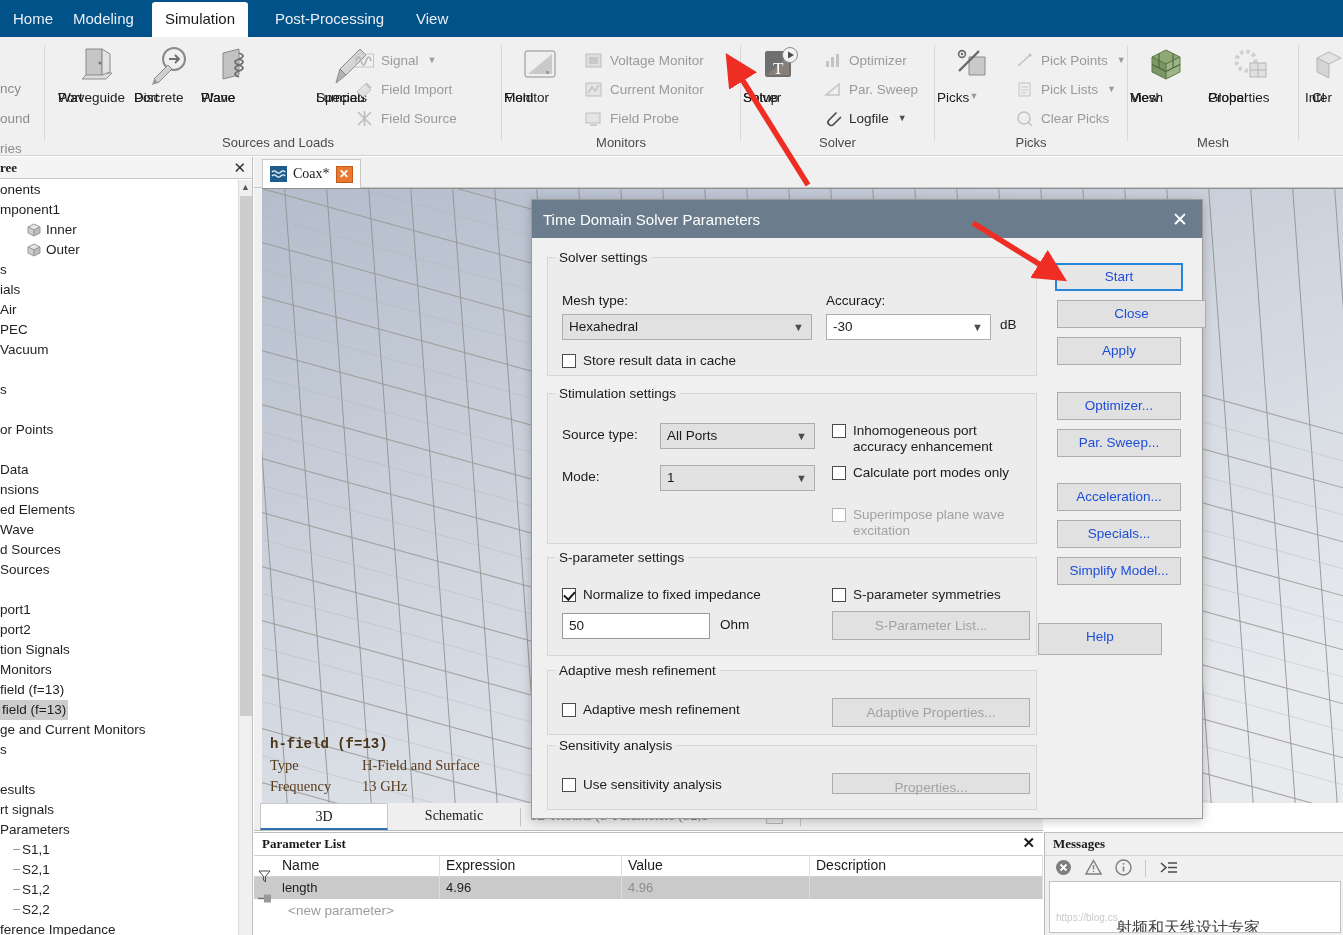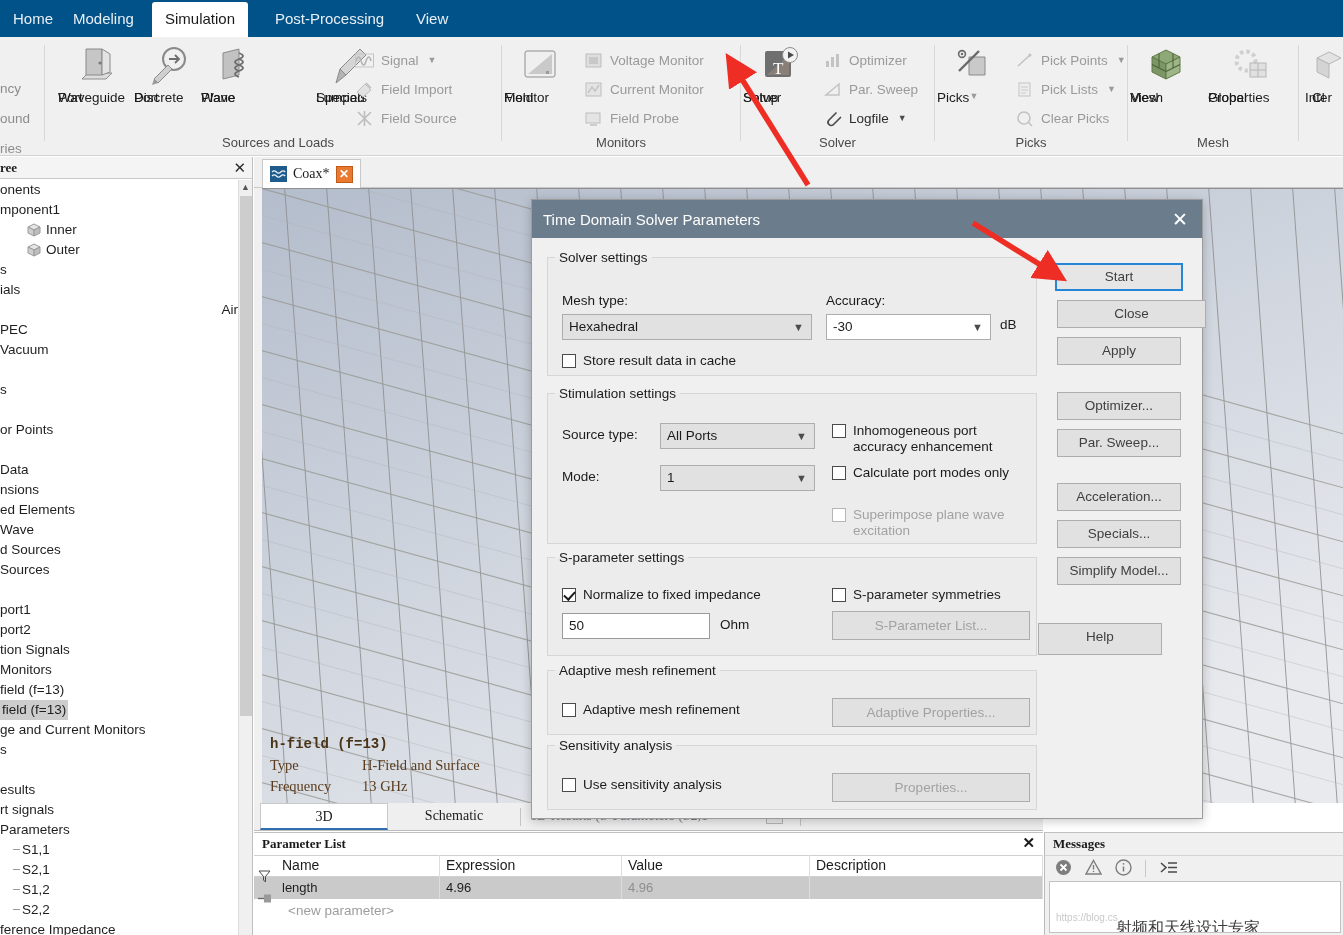--- a/index.html
+++ b/index.html
@@ -254,21 +254,21 @@
   .cbox.dim { border-color: #b5b5b5; }
   .cbox.checked::after {
     content: ""; position: absolute; left: 3px; top: 0px; width: 5px; height: 9px;
     border: solid #1b1b1b; border-width: 0 2px 2px 0; transform: rotate(42deg);
   }
   .cbtxt { font-size: 13.5px; color: #1b1b1b; line-height: 16px; white-space: pre-line; }
   .cbtxt.dim { color: #a2a2a2; }
 
   .btn {
     position: absolute; background: #e1e1e1; border: 1px solid #adadad;
-    font-size: 13.5px; color: #404040; text-align: center; cursor: pointer;
+    font-size: 13.5px; color: #1d4ed8; text-align: center; cursor: pointer;
     font-family: "Liberation Sans", sans-serif;
   }
   .btn.primary { border: 2px solid #2686d6; background: #e6e6e6; }
   .btn.disabled { color: #a2a2a2; }
 
   
   .arrow-svg { position: absolute; pointer-events: none; }
 </style>
 </head>
 <body>
@@ -562,21 +562,21 @@
               <polygon points="2,4 8,7 8,13 2,10" fill="#cfcfcf" stroke="#9a9a9a"></polygon>
               <polygon points="14,4 8,7 8,13 14,10" fill="#bdbdbd" stroke="#9a9a9a"></polygon>
             </svg></span><span class="txt">Inner</span></div>
         <div class="tree-item" style="padding-left: 26px;"><span class="box-ico"><svg width="16" height="14" viewBox="0 0 16 14">
               <polygon points="2,4 8,1 14,4 8,7" fill="#e6e6e6" stroke="#9a9a9a"></polygon>
               <polygon points="2,4 8,7 8,13 2,10" fill="#cfcfcf" stroke="#9a9a9a"></polygon>
               <polygon points="14,4 8,7 8,13 14,10" fill="#bdbdbd" stroke="#9a9a9a"></polygon>
             </svg></span><span class="txt">Outer</span></div>
         <div class="tree-item" style="padding-left: 0px;"><span class="txt">s</span></div>
         <div class="tree-item" style="padding-left: 0px;"><span class="txt">ials</span></div>
-        <div class="tree-item" style="padding-left: 0px; text-align: right;"><span class="txt">Air</span></div>
+        <div class="tree-item" style="padding-left: 0px;"><span class="txt">Air</span></div>
         <div class="tree-item" style="padding-left: 0px;"><span class="txt">PEC</span></div>
         <div class="tree-item" style="padding-left: 0px;"><span class="txt">Vacuum</span></div>
         <div class="tree-item" style="padding-left: 0px;"><span class="txt"></span></div>
         <div class="tree-item" style="padding-left: 0px;"><span class="txt">s</span></div>
         <div class="tree-item" style="padding-left: 0px;"><span class="txt"></span></div>
         <div class="tree-item" style="padding-left: 0px;"><span class="txt">or Points</span></div>
         <div class="tree-item" style="padding-left: 0px;"><span class="txt"></span></div>
         <div class="tree-item" style="padding-left: 0px;"><span class="txt">Data</span></div>
         <div class="tree-item" style="padding-left: 0px;"><span class="txt">nsions</span></div>
         <div class="tree-item" style="padding-left: 0px;"><span class="txt">ed Elements</span></div>
@@ -867,21 +867,21 @@
         </div>
         <div class="btn disabled" style="left:284px;top:20px;width:198px;height:29px;line-height:27px;">Adaptive Properties...</div>
       </fieldset>
 
       <fieldset class="gb" style="left:15px;top:500px;width:490px;height:72px;">
         <legend>Sensitivity analysis</legend>
         <div class="cbrow" style="left:14px;top:24px;">
           <span class="cbox"></span>
           <span class="cbtxt">Use sensitivity analysis</span>
         </div>
-        <div class="btn disabled" style="left:284px;top:20px;width:198px;height:29px;line-height:27px;">Properties...</div>
+        <div class="btn disabled" style="left:284px;top:20px;width:198px;height:21px;line-height:27px;">Properties...</div>
       </fieldset>
 
       <div class="btn primary" style="left:523px;top:25px;width:128px;height:28px;line-height:24px;">Start</div>
       <div class="btn" style="left:525px;top:62px;width:149px;height:28px;line-height:26px;">Close</div>
       <div class="btn" style="left:525px;top:99px;width:124px;height:28px;line-height:26px;">Apply</div>
       <div class="btn" style="left:525px;top:154px;width:124px;height:28px;line-height:26px;">Optimizer...</div>
       <div class="btn" style="left:525px;top:191px;width:124px;height:28px;line-height:26px;">Par. Sweep...</div>
       <div class="btn" style="left:525px;top:245px;width:124px;height:28px;line-height:26px;">Acceleration...</div>
       <div class="btn" style="left:525px;top:282px;width:124px;height:28px;line-height:26px;">Specials...</div>
       <div class="btn" style="left:525px;top:319px;width:124px;height:28px;line-height:26px;">Simplify Model...</div>

